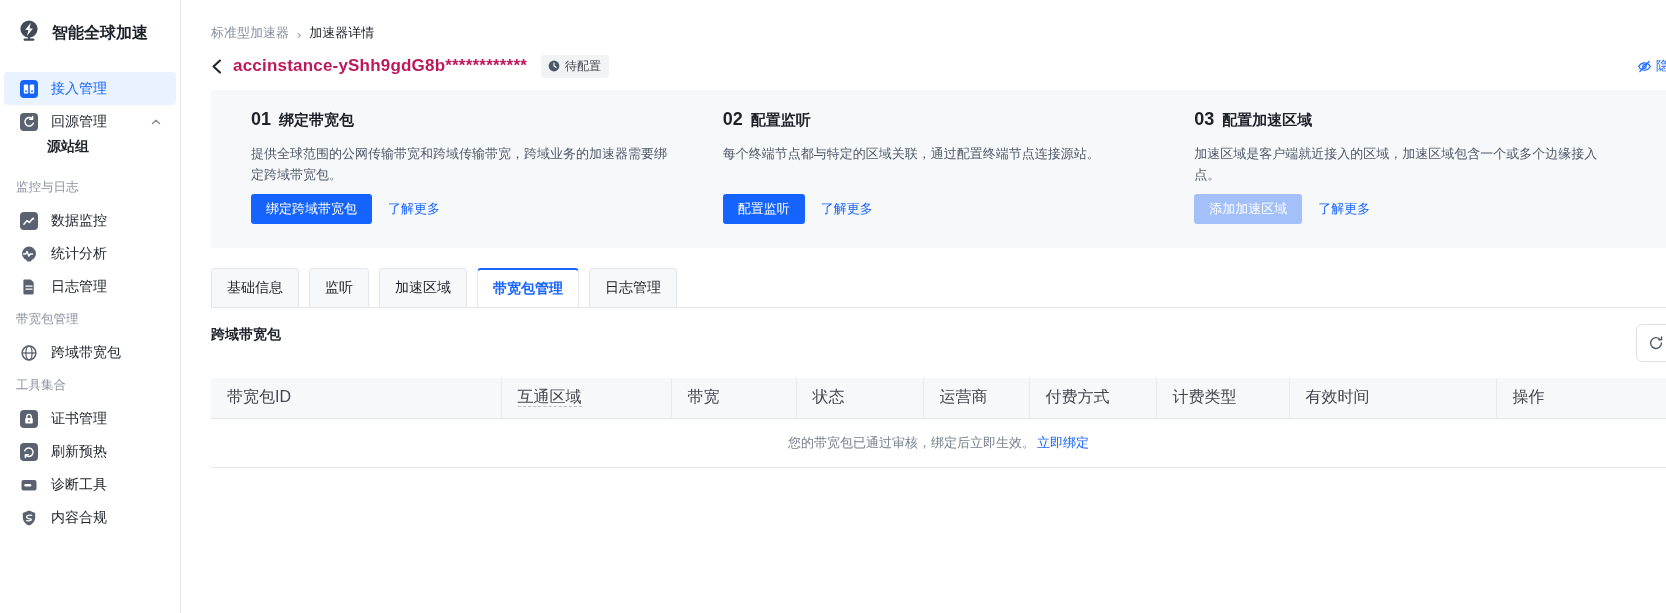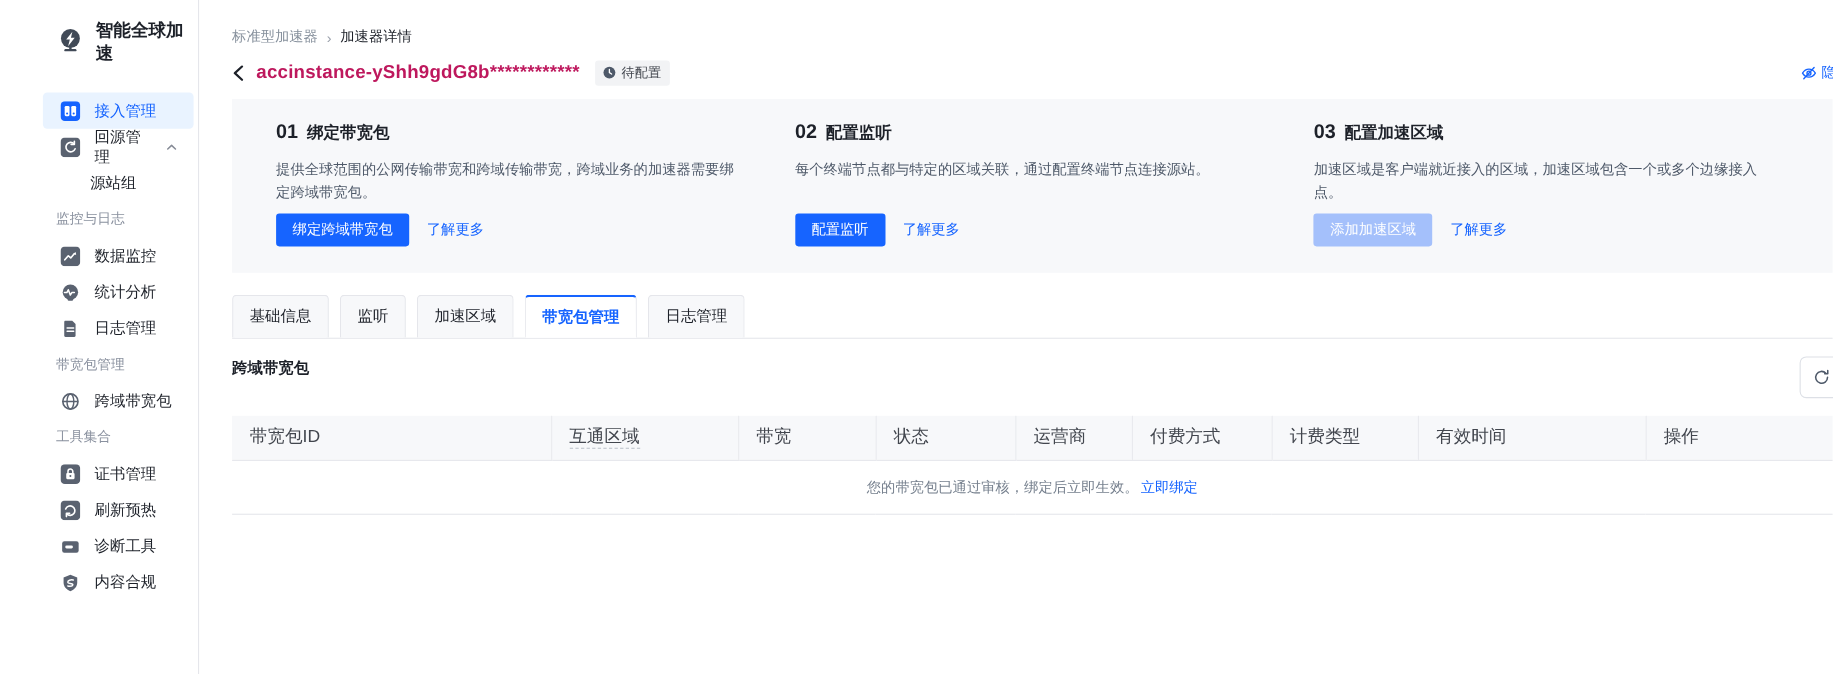--- a/index.html
+++ b/index.html
@@ -1,30 +1,30 @@
 <!DOCTYPE html>
 <html><head>
 <meta charset="utf-8">
 <style>
   * { margin:0; padding:0; box-sizing:border-box; }
   html,body { width:1666px; height:613px; overflow:hidden; background:#fff;
     font-family:"Liberation Sans","DejaVu Sans",sans-serif; color:#1d2129; }
 
   
   .sidebar { position:absolute; left:0; top:0; width:181px; height:613px;
-    background:#fff; border-right:1px solid #e5e6eb;padding-left:35px; }
+    background:#fff; border-right:1px solid #e5e6eb; }
   .logo-row { display:flex; align-items:center; gap:10px; padding:18px 0 0 16px; }
   .logo-row .app-title { font-size:16px; font-weight:700; color:#1d2129; }
   .nav { margin-top:24px; }
   .nav-item { height:33px; display:flex; align-items:center; gap:13px;
     padding-left:16px; margin:0 4px; border-radius:4px; font-size:14px; color:#1d2129; cursor:pointer; }
   .nav-item .ic { width:18px; height:18px; flex:0 0 18px; display:flex; }
   .nav-item.selected { background:#e9f3ff; color:#1664ff; }
-  .nav-sub { height:33px; display:flex; align-items:center; padding-left:47px;
-    font-size:14px; color:#1d2129; cursor:pointer; }
+  .nav-sub { height:33px; display:flex; align-items:flex-start; padding-left:47px;
+    font-size:14px; color:#1d2129; cursor:pointer;font-weight:bold; }
   .nav-section { height:33px; display:flex; align-items:center; padding-left:16px;
     font-size:12.5px; color:#8a919f; }
   .nav-item .chevron { margin-left:auto; margin-right:14px; display:flex; }
 
   
   .main { position:absolute; left:181px; top:0; width:1485px; height:613px; }
   .breadcrumb { padding:24px 0 0 30px; font-size:13px; color:#86909c; display:flex; gap:8px; align-items:flex-end; }
   .breadcrumb .crumb-link { cursor:pointer; }
   .breadcrumb .sep { font-size:13px; color:#9aa0ab; }
   .breadcrumb .crumb-current { color:#1d2129; }

